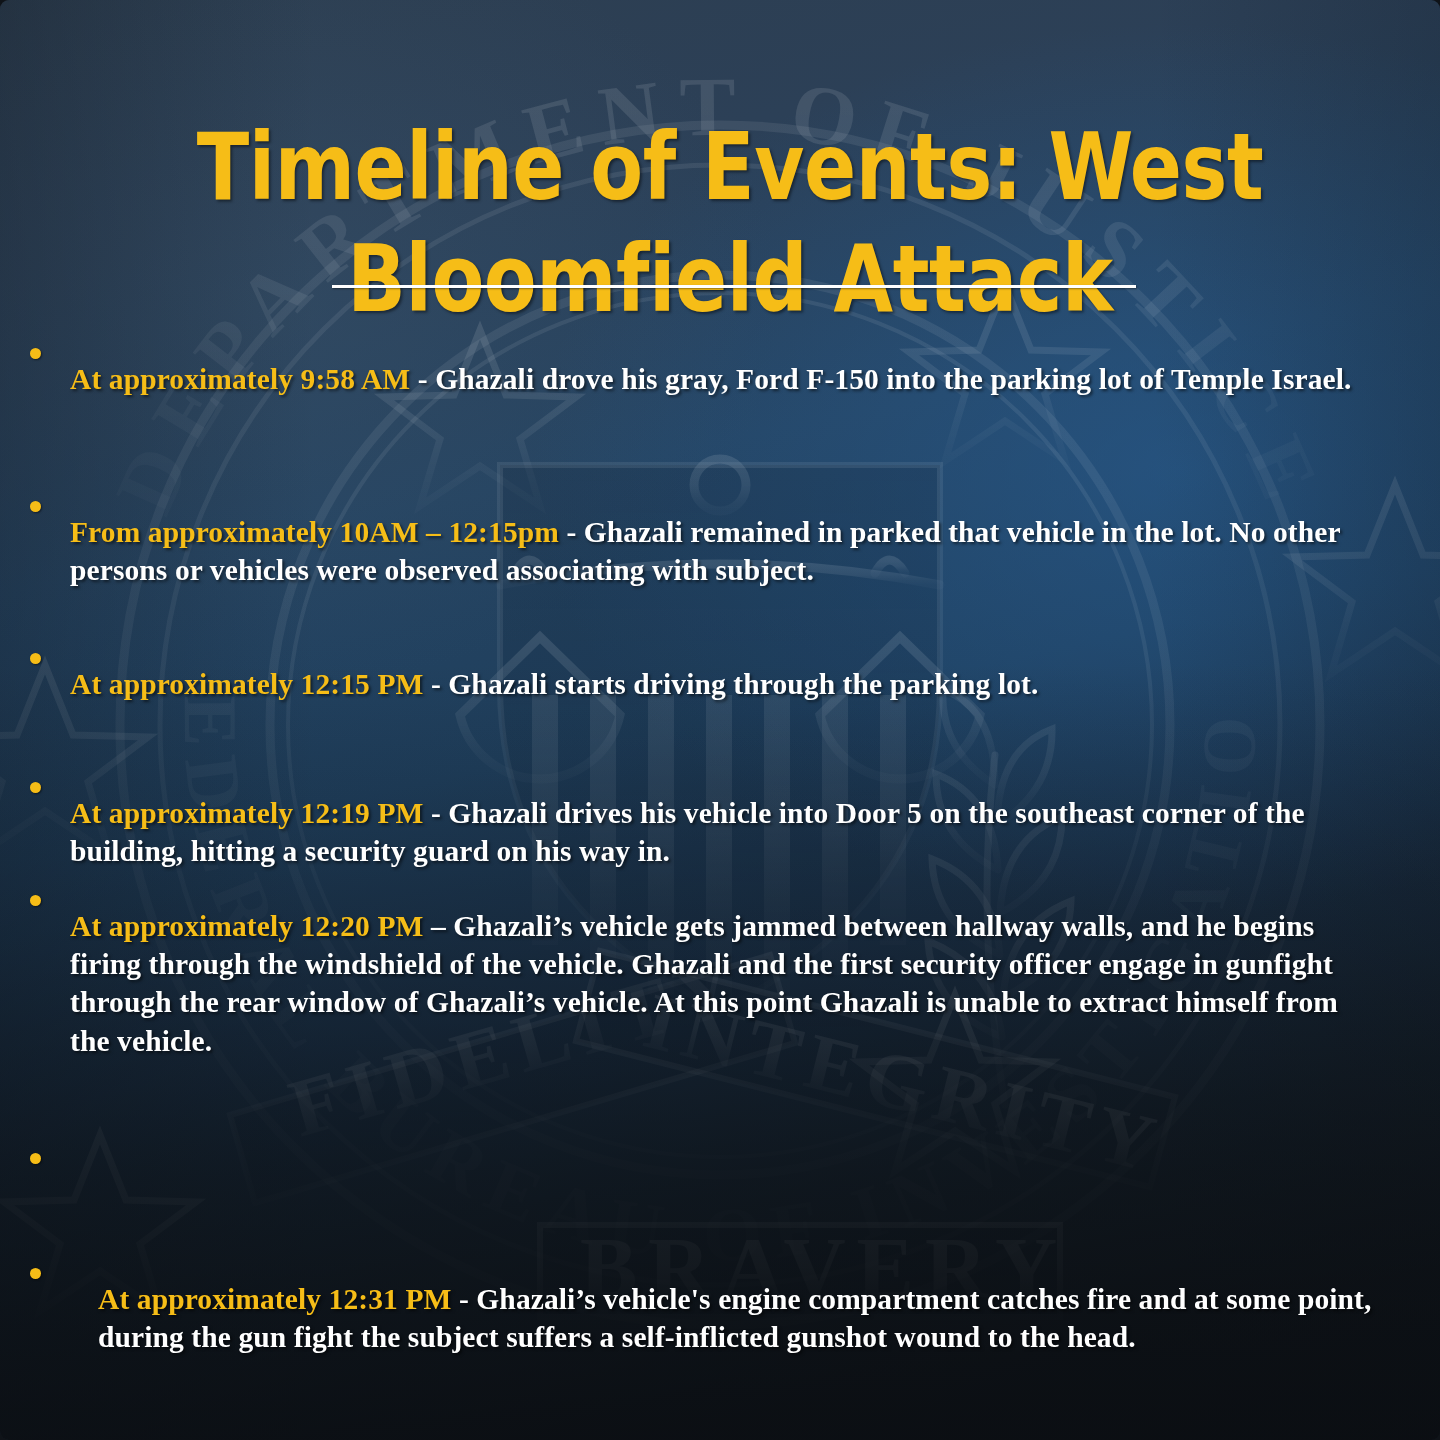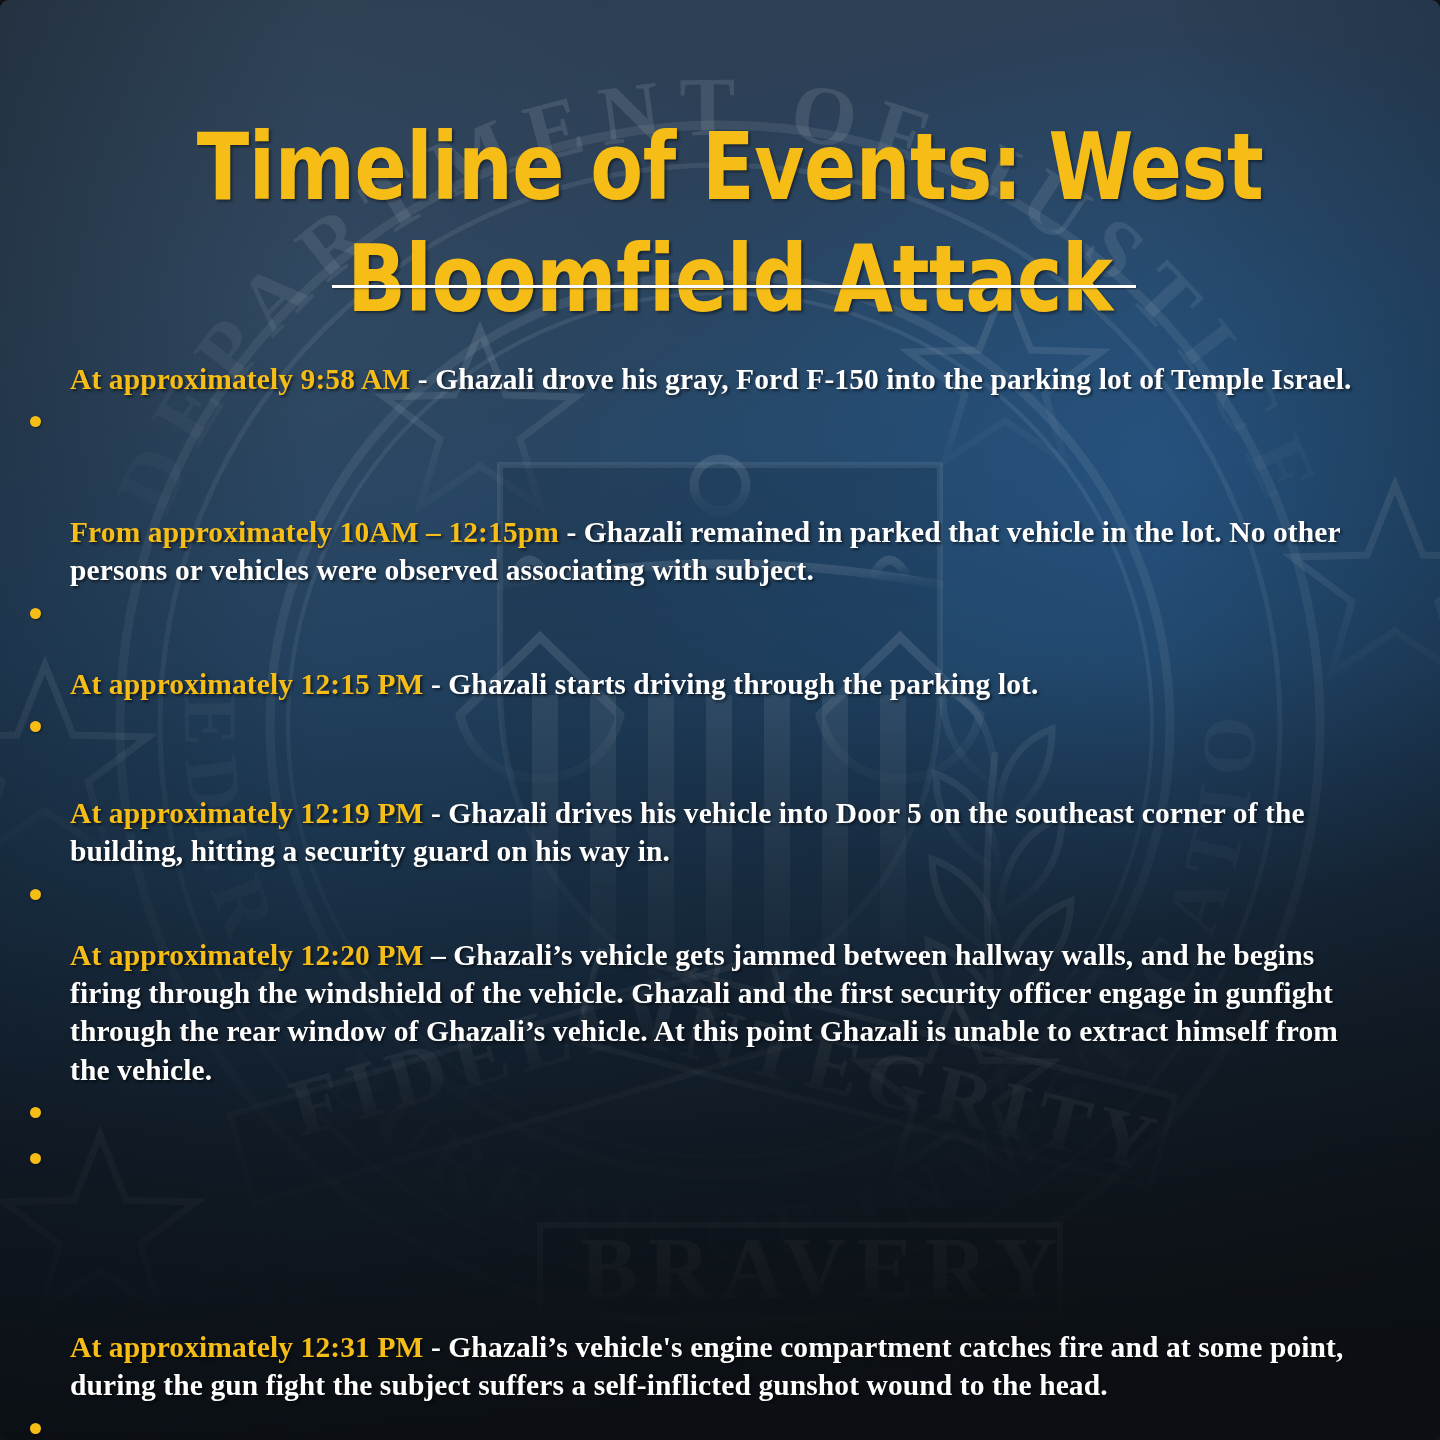--- a/index.html
+++ b/index.html
@@ -103,21 +103,21 @@
     left: 0;
     top: 330px;
     width: 1440px;
   }
 
   .bullet-row {
     position: absolute;
     left: 0;
     width: 1440px;
     display: flex;
-    align-items: flex-end;
+    align-items: flex-start;
   }
 
   .bullet-marker {
     flex: 0 0 auto;
     width: 70px;
     display: flex;
     justify-content: center;
     padding-top: 18px;
   }
   .bullet-marker i {
@@ -142,23 +142,23 @@
 
   .tstamp {
     color: #f6bd17;
   }
 
   
   .b0 { top: 0px; }
   .b1 { top: 153px; }
   .b2 { top: 305px; }
   .b3 { top: 434px; }
-  .b4 { top: 576px; }
+  .b4 { top: 547px; }
   .b5 { top: 805px; }
-  .b6 { top: 968px; }
+  .b6 { top: 920px; gap: 28px; }
 </style>
 </head>
 <body>
 
 <div id="slide">
 
   <div class="seal-layer">
     <svg class="seal-svg" viewBox="0 0 1560 1600">
       <defs>
         <path id="ringTop" d="M 190,800 A 590,590 0 0 1 1370,800"></path>

